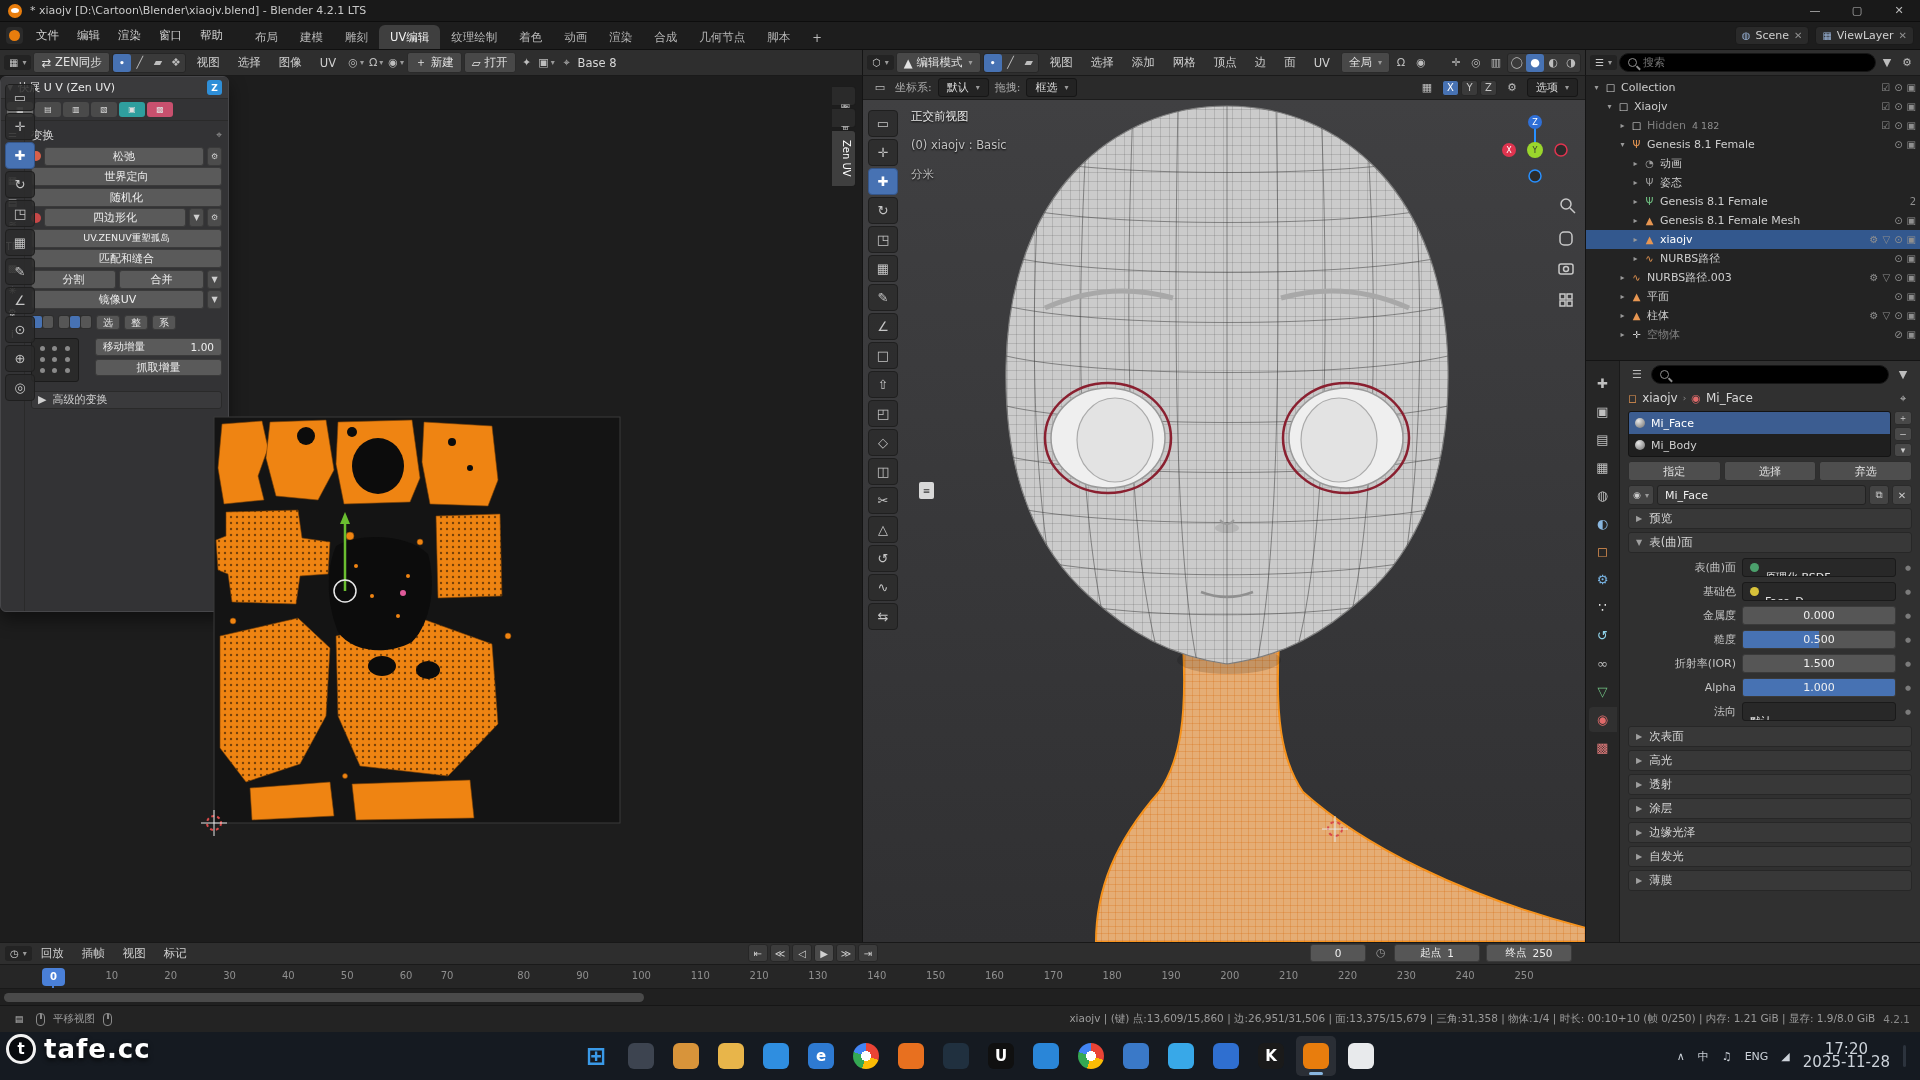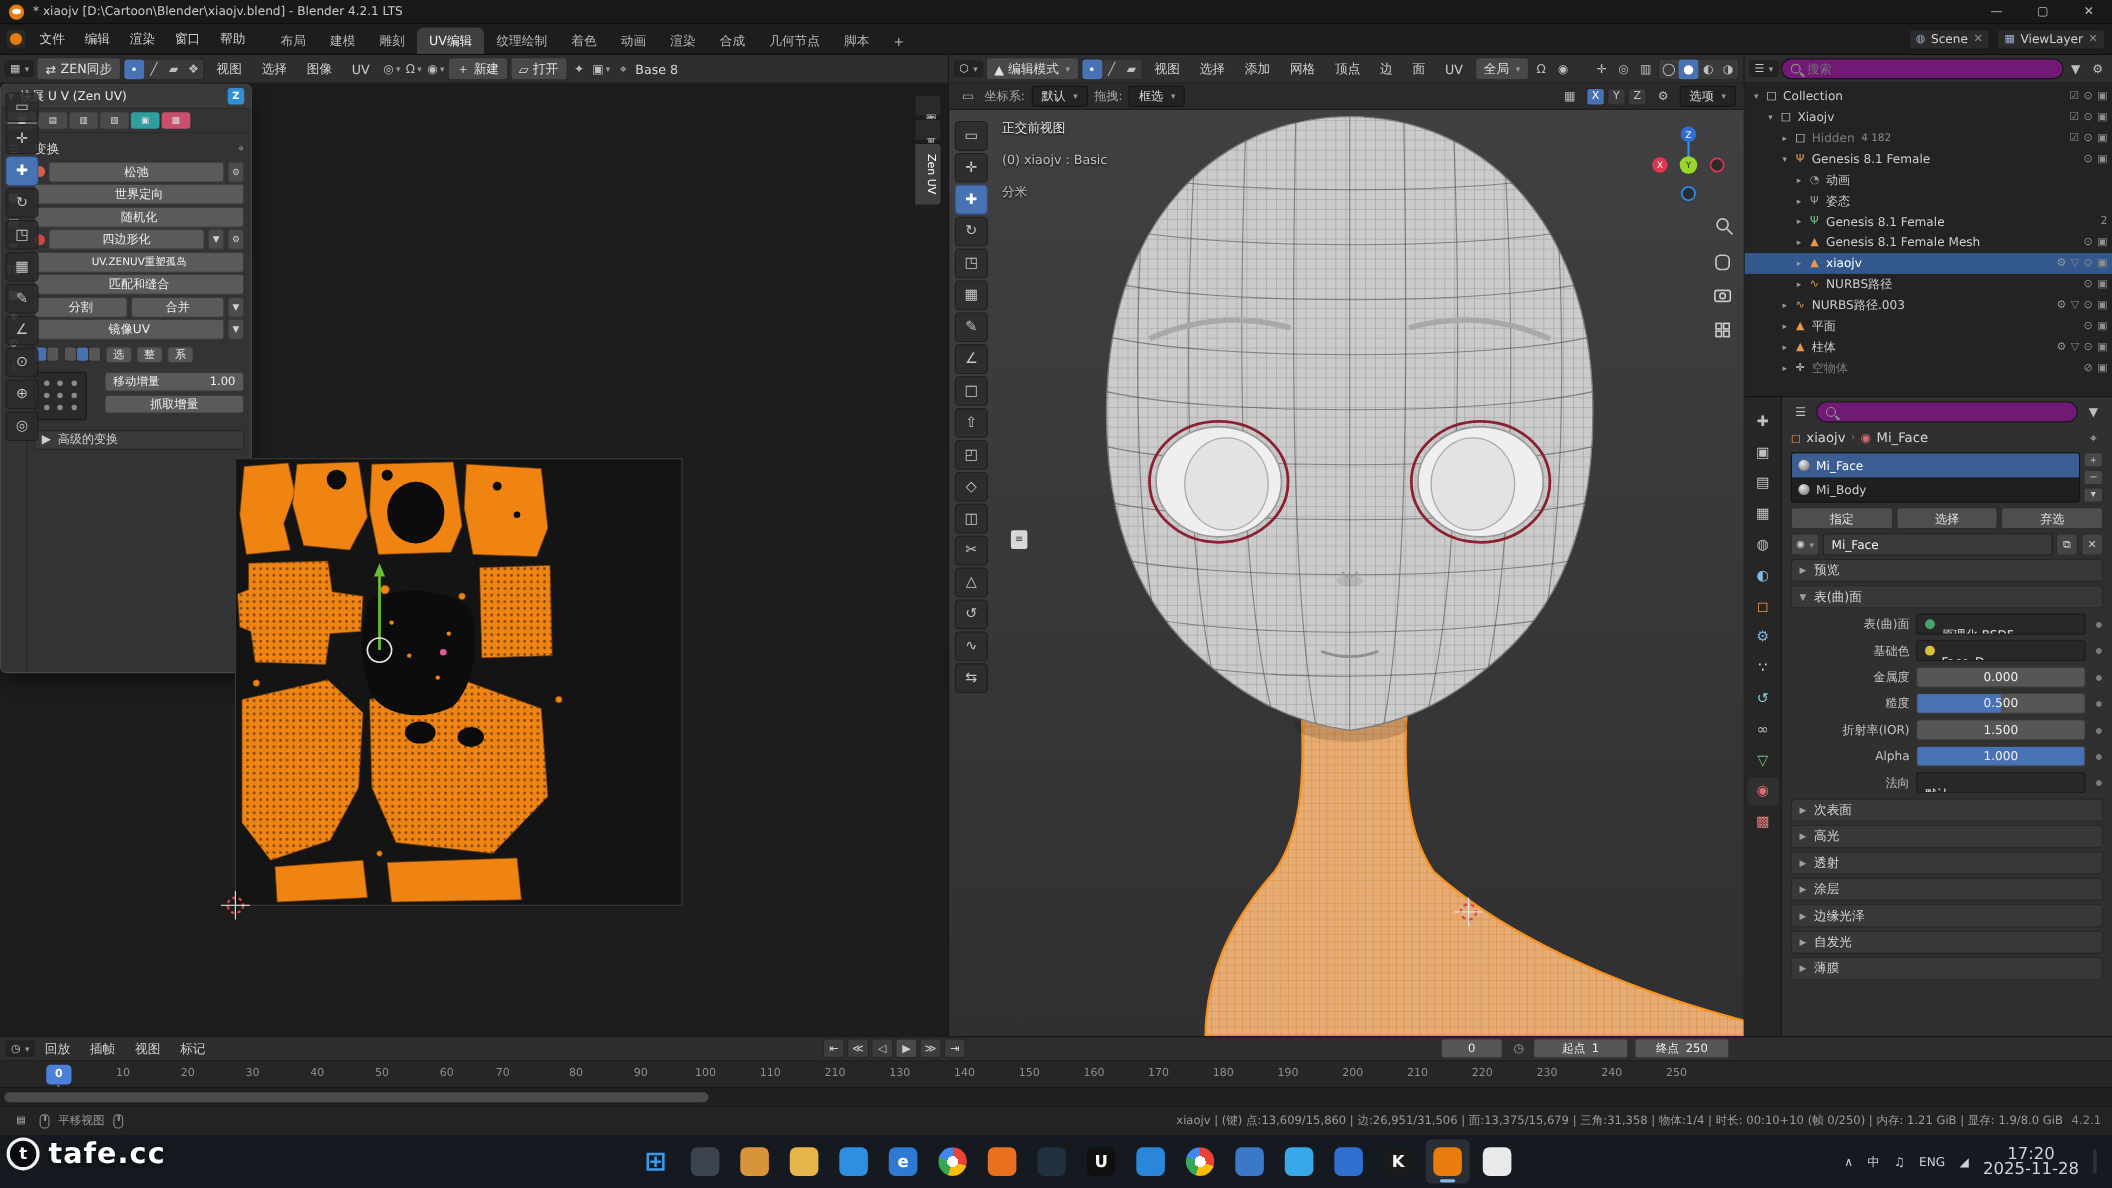--- a/index.html
+++ b/index.html
@@ -35,21 +35,21 @@
   #uv-hdr { left:0; width:863px; border-right:1px solid #141414;}
   #vp-hdr { left:863px; width:723px; border-right:1px solid #141414;}
   #out-hdr { left:1586px; width:334px; }
   .etype { display:flex; align-items:center; gap:2px; background:#232323; border-radius:3px; padding:2px 5px; color:#c8c8c8; font-size:10px;}
   .chip { background:#484848; border:1px solid #2a2a2a; border-radius:3px; padding:2px 7px; color:#e2e2e2; display:flex; align-items:center; gap:4px; white-space:nowrap;}
   .hic { width:18px; height:18px; display:flex; align-items:center; justify-content:center; color:#bdbdbd; font-size:11px; background:transparent; border-radius:3px;}
   .hic.on { background:#4772b3; color:#fff; }
   .hgrp { display:flex; background:#3a3a3a; border-radius:3px; border:1px solid #262626; }
   .dd { font-size:8px; color:#9a9a9a; margin-left:2px;}
   .spacer { flex:1; }
-  .search-box { flex:1; display:flex; align-items:center; background:#701a75; border:1px solid #161616; border-radius:10px; height:19px; padding:0 8px; gap:6px; }
+  .search-box { flex:1; display:flex; align-items:center; background:#000000; border:1px solid #161616; border-radius:10px; height:19px; padding:0 8px; gap:6px; }
   .search-box input{ background:transparent; border:none; outline:none; color:#ccc; font-size:11px; width:100%; font-family:inherit;}
   .mag { width:9px; height:9px; border:1.5px solid #8f8f8f; border-radius:50%; position:relative; flex:0 0 auto;}
   .mag::after{ content:""; position:absolute; width:5px; height:1.5px; background:#8f8f8f; transform:rotate(45deg); left:7px; top:8px;}
 
   
   #main { left:0; top:76px; width:1920px; height:866px; }
   #uv-area { left:0; top:0; width:863px; height:866px; background:#1d1d1d; overflow:hidden; border-right:1px solid #141414;}
   #vp-area { left:863px; top:0; width:723px; height:866px; background:#39393b; overflow:hidden; border-right:1px solid #141414;}
   #right-col { left:1586px; top:0; width:334px; height:866px; background:#262626; }
 
@@ -1006,21 +1006,21 @@
 
   <div id="ruler" class="abs">
     <div id="ruler-ticks">
         <div class="tick" style="left: 53px;">0</div>
         <div class="tick" style="left: 111.84px;">10</div>
         <div class="tick" style="left: 170.68px;">20</div>
         <div class="tick" style="left: 229.52px;">30</div>
         <div class="tick" style="left: 288.36px;">40</div>
         <div class="tick" style="left: 347.2px;">50</div>
         <div class="tick" style="left: 406.04px;">60</div>
-        <div class="tick" style="left: 457px;">70</div>
+        <div class="tick" style="left: 447px;">70</div>
         <div class="tick" style="left: 523.72px;">80</div>
         <div class="tick" style="left: 582.56px;">90</div>
         <div class="tick" style="left: 641.4px;">100</div>
         <div class="tick" style="left: 700.24px;">110</div>
         <div class="tick" style="left: 759.08px;">210</div>
         <div class="tick" style="left: 817.92px;">130</div>
         <div class="tick" style="left: 876.76px;">140</div>
         <div class="tick" style="left: 935.6px;">150</div>
         <div class="tick" style="left: 994.44px;">160</div>
         <div class="tick" style="left: 1053.28px;">170</div>

